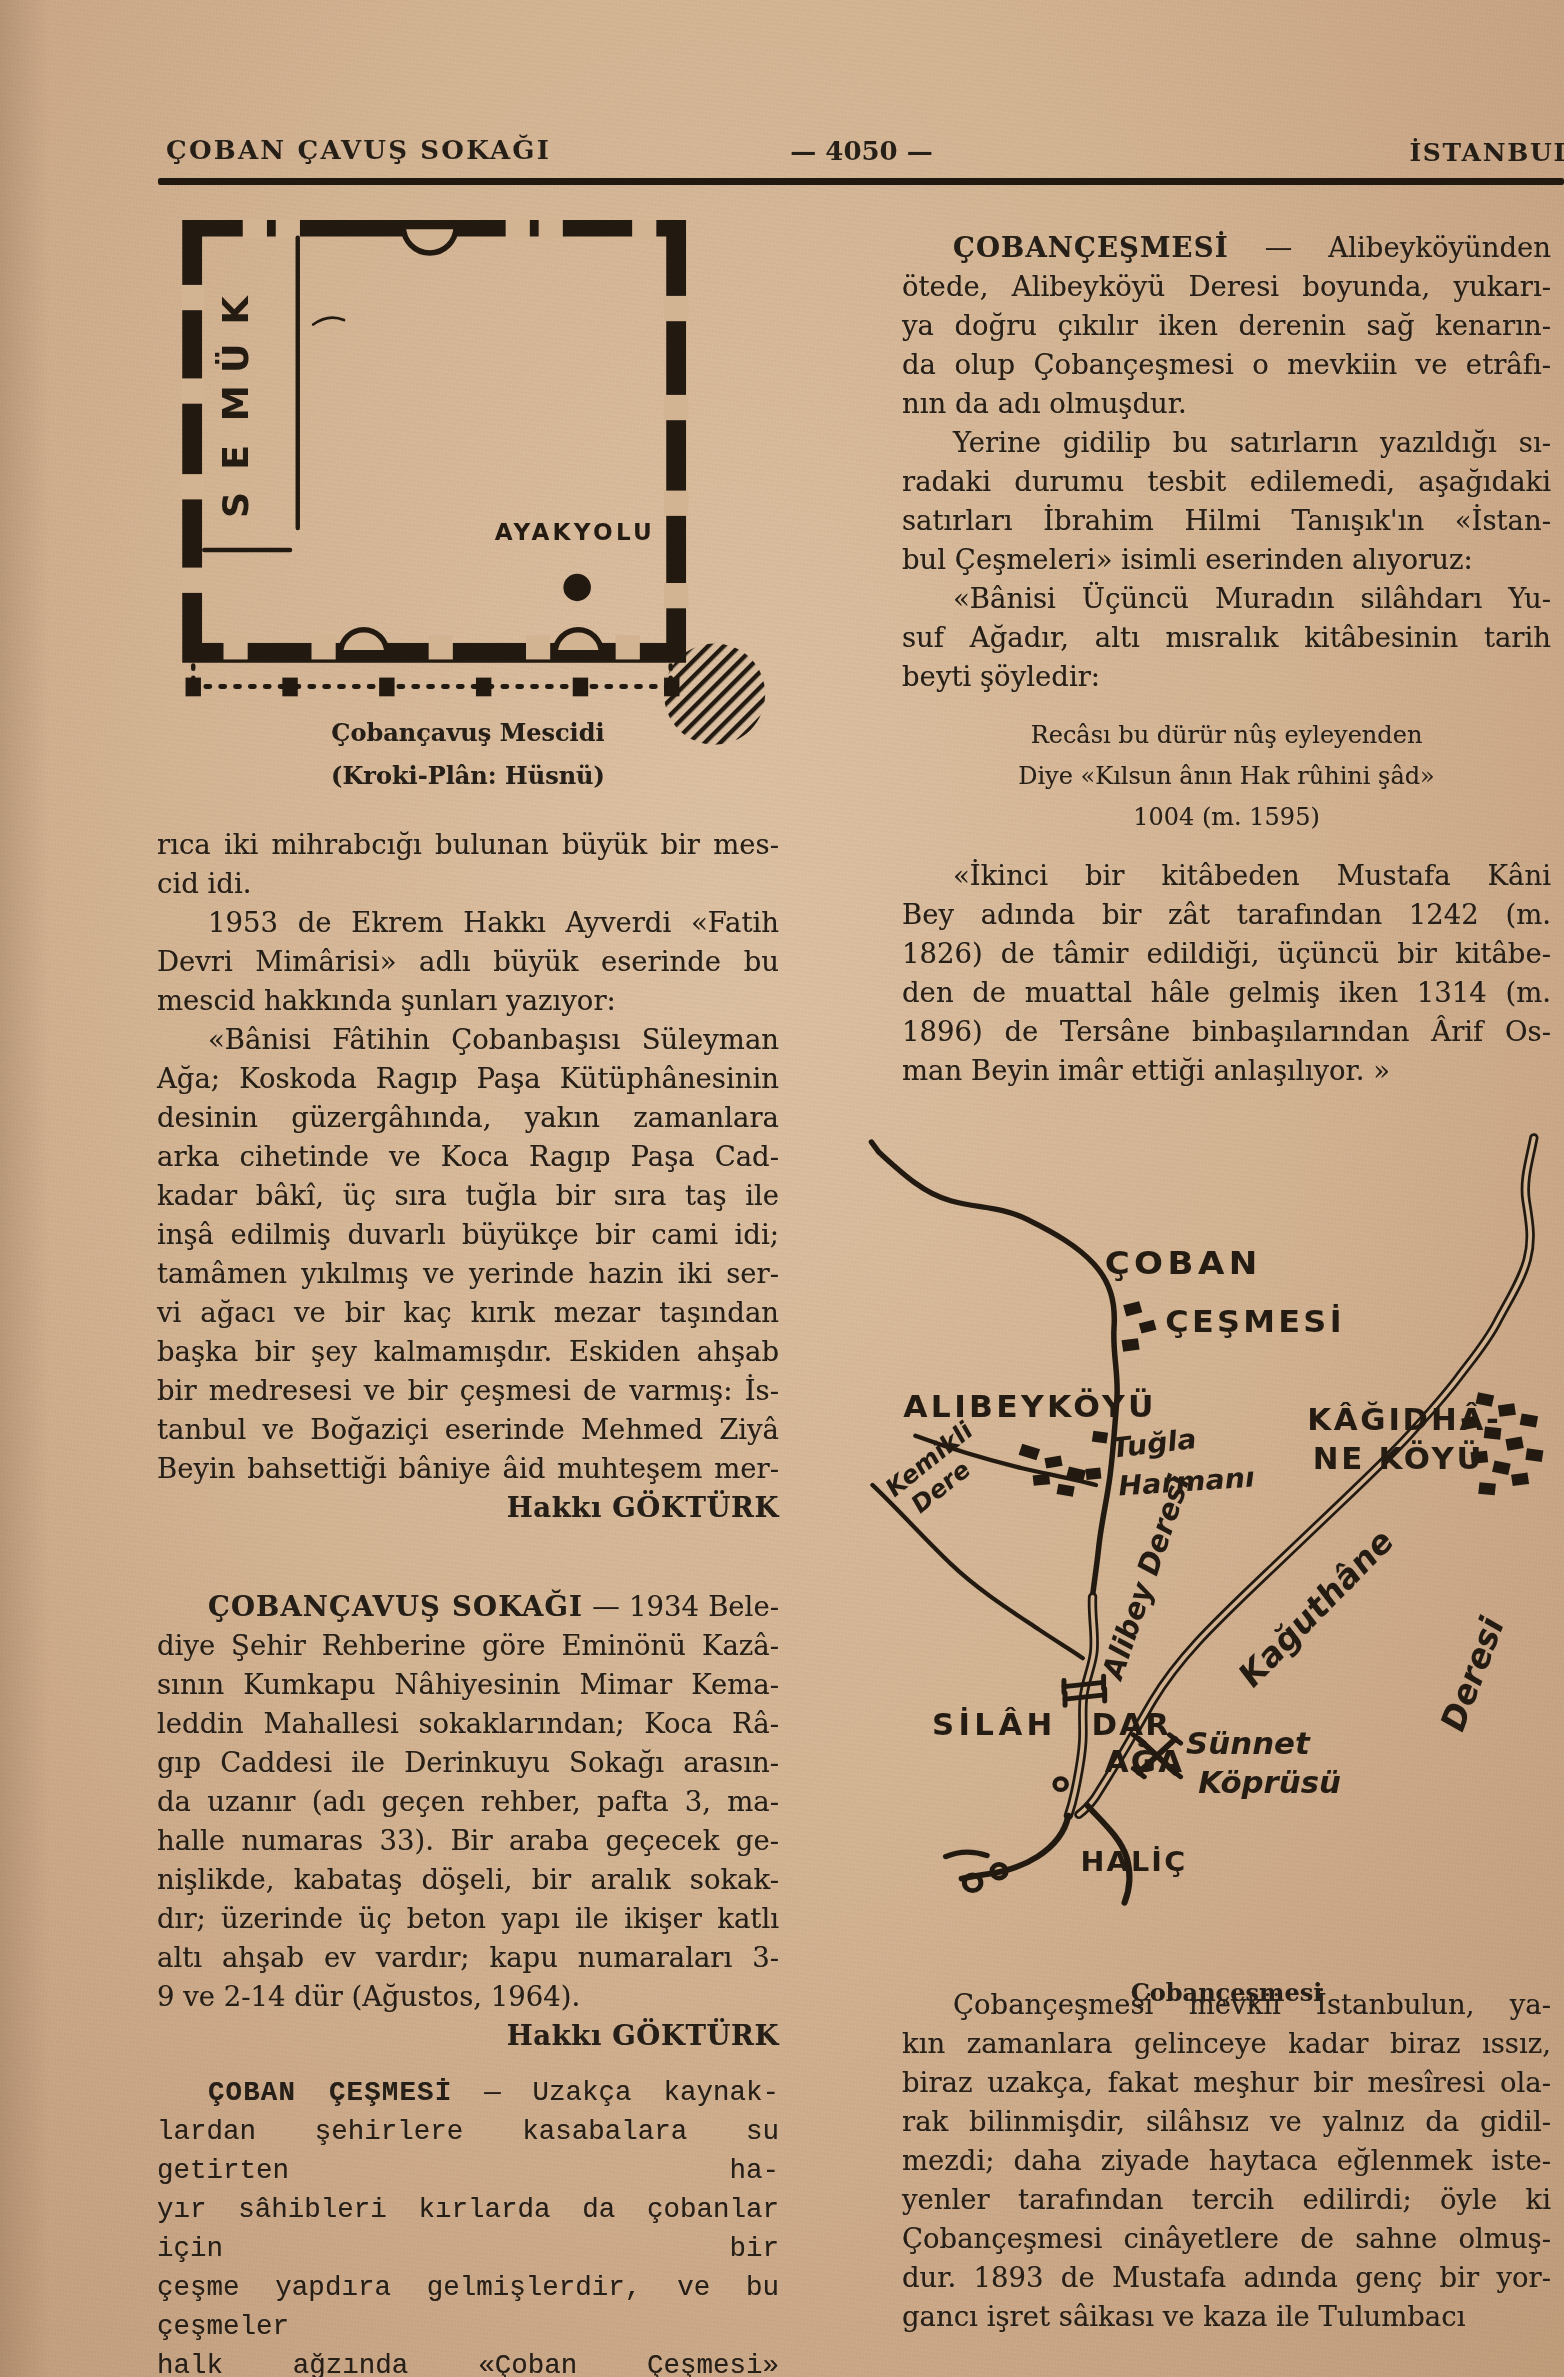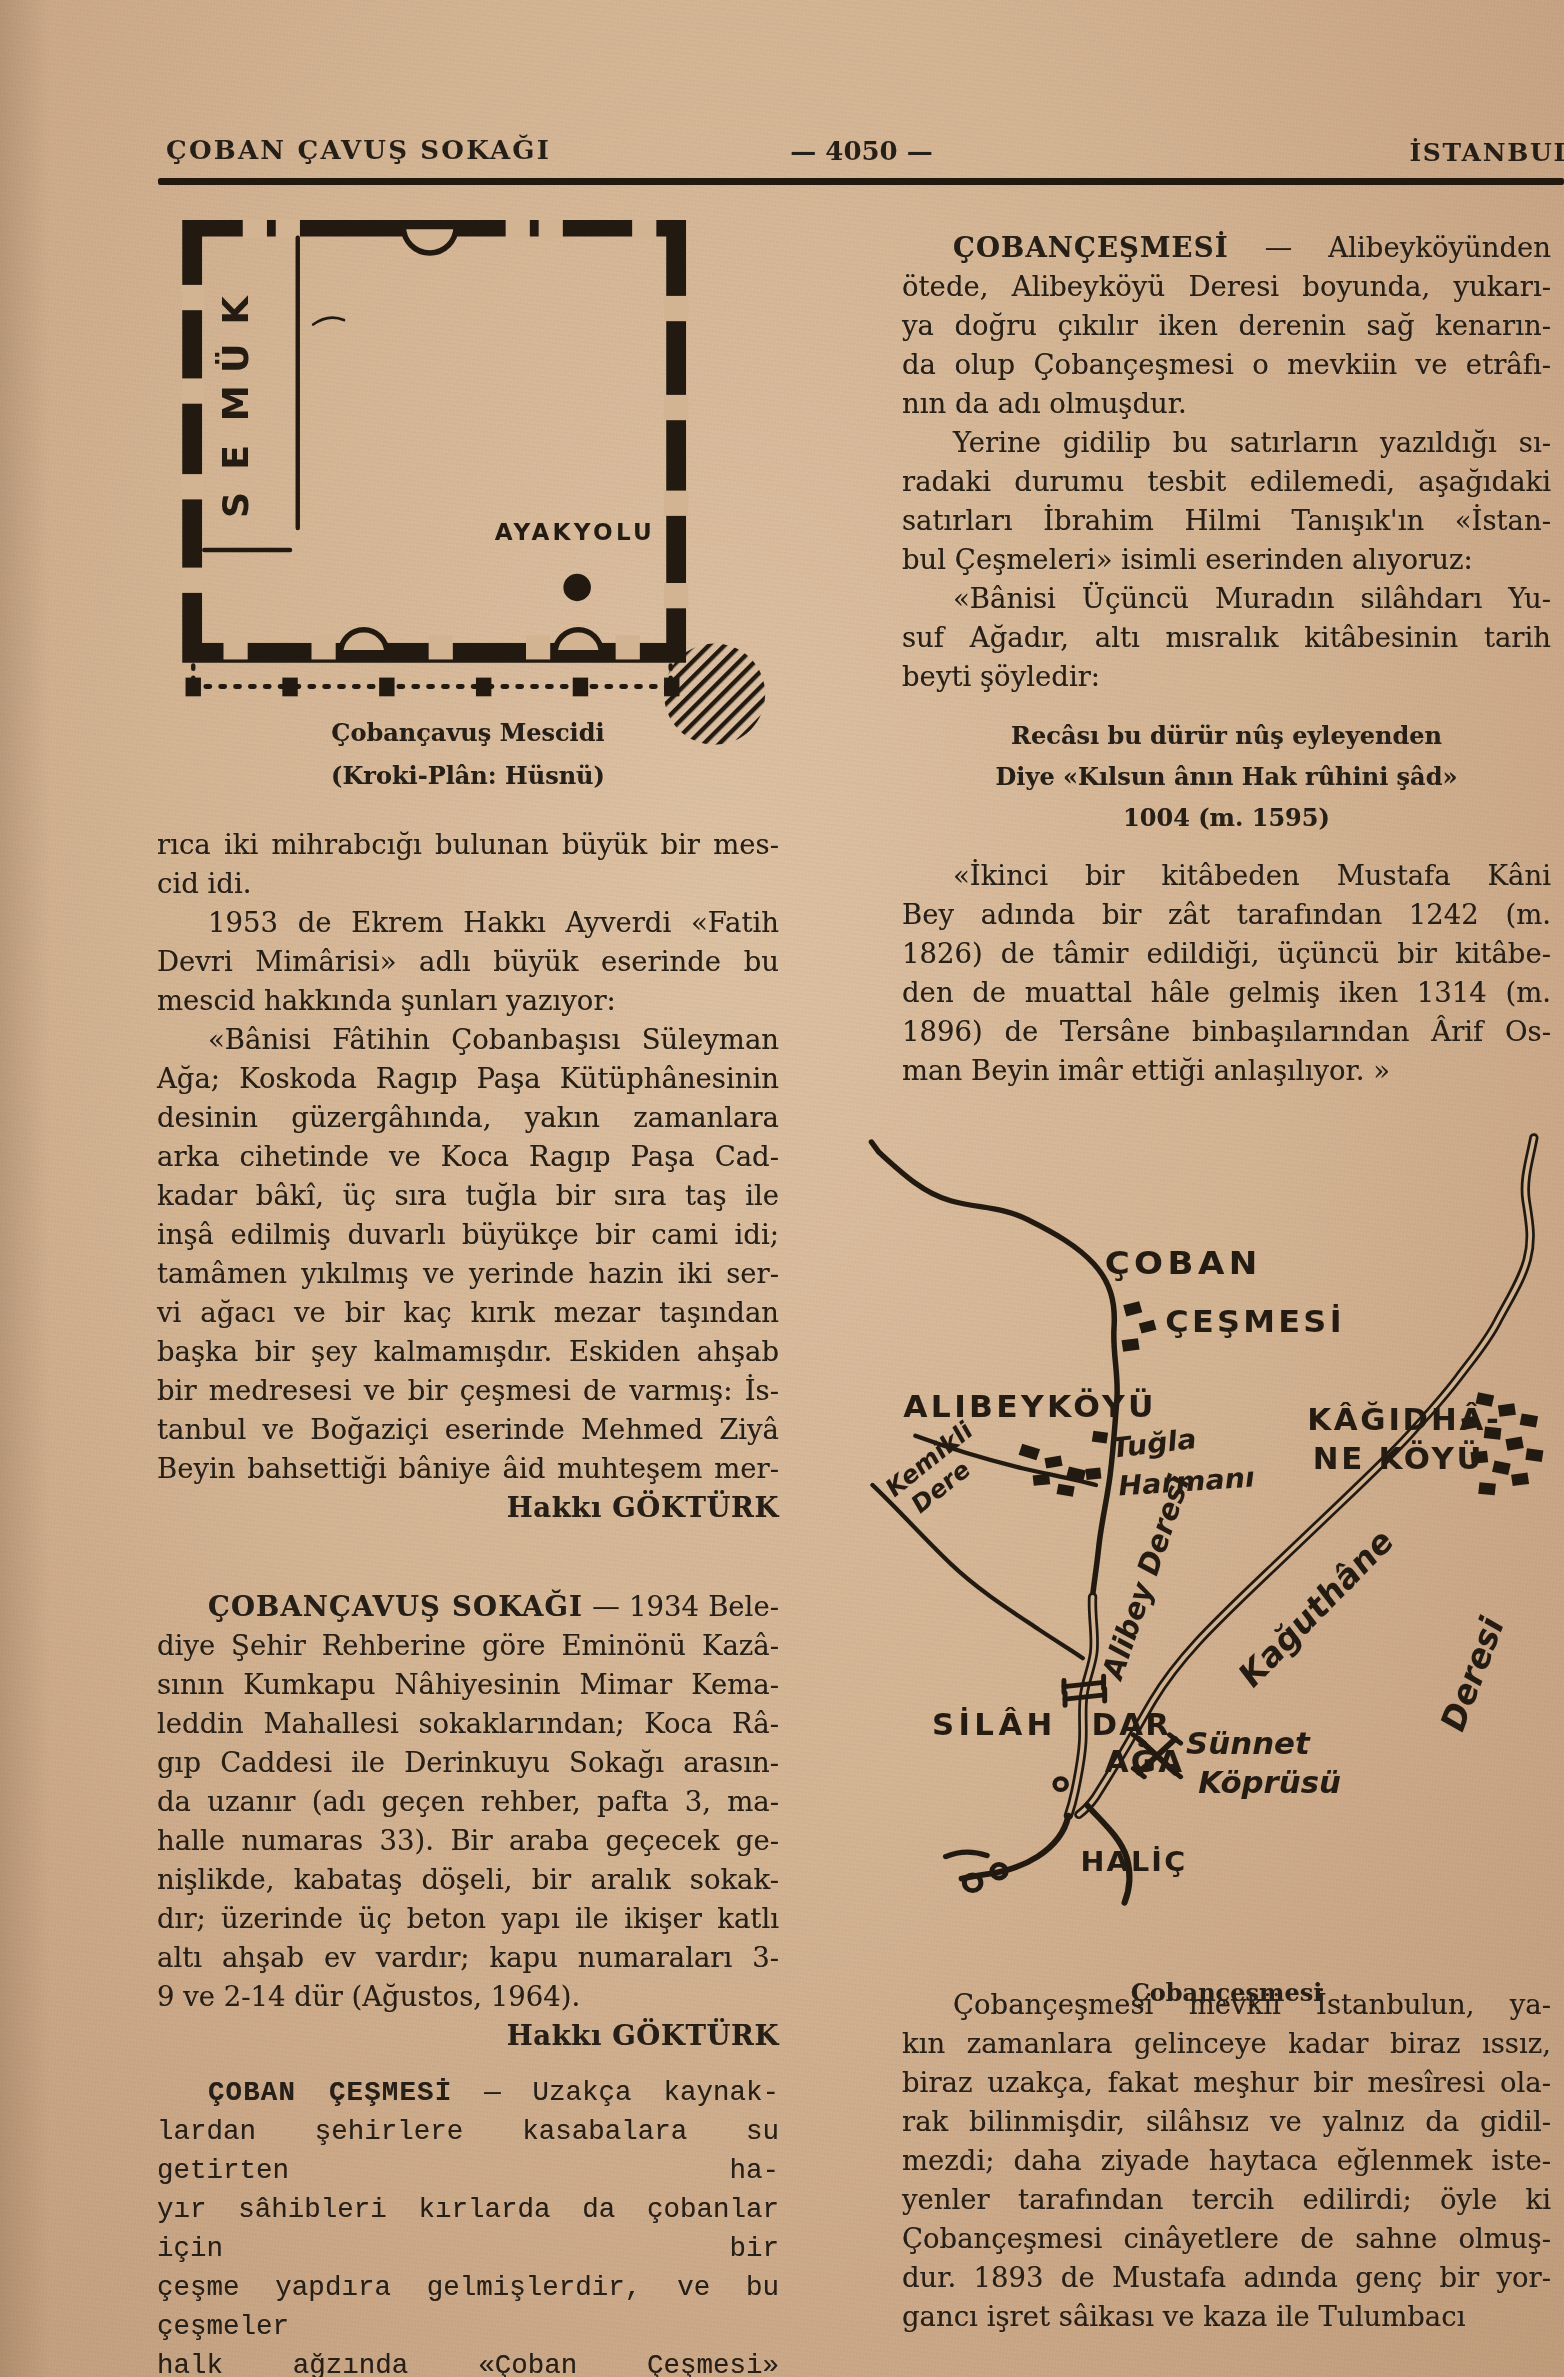--- a/index.html
+++ b/index.html
@@ -39,21 +39,21 @@
   #right-col-bottom{left:902px;top:1985px;width:649px;}
   .line{
     text-align:justify;text-align-last:justify;
     white-space:normal;
     text-shadow:0 0 0.6px rgba(45,32,20,.45);
   }
   .line.last{text-align-last:left;}
   .first-indent{text-indent:51px;}
   .headword{font-weight:bold;letter-spacing:1.1px;}
   .byline{font-weight:bold;text-align:right;letter-spacing:0.6px;text-shadow:0 0 0.6px rgba(45,32,20,.45);}
-  .poem{text-align:center;font-weight:bold;font-size:24px;line-height:41px;text-shadow:0 0 0.6px rgba(45,32,20,.4);}
+  .poem{text-align:center;font-weight:normal;font-size:24px;line-height:41px;text-shadow:0 0 0.6px rgba(45,32,20,.4);}
   
   .caption{
     position:absolute;text-align:center;font-weight:bold;font-size:24px;line-height:43px;
     text-shadow:0 0 0.6px rgba(45,32,20,.4);
   }
   #plan-caption{left:157px;top:711px;width:622px;}
   #map-caption{left:902px;top:1971px;width:649px;}
   
   .figure{position:absolute;}
   #plan-svg{left:182px;top:220px;}

